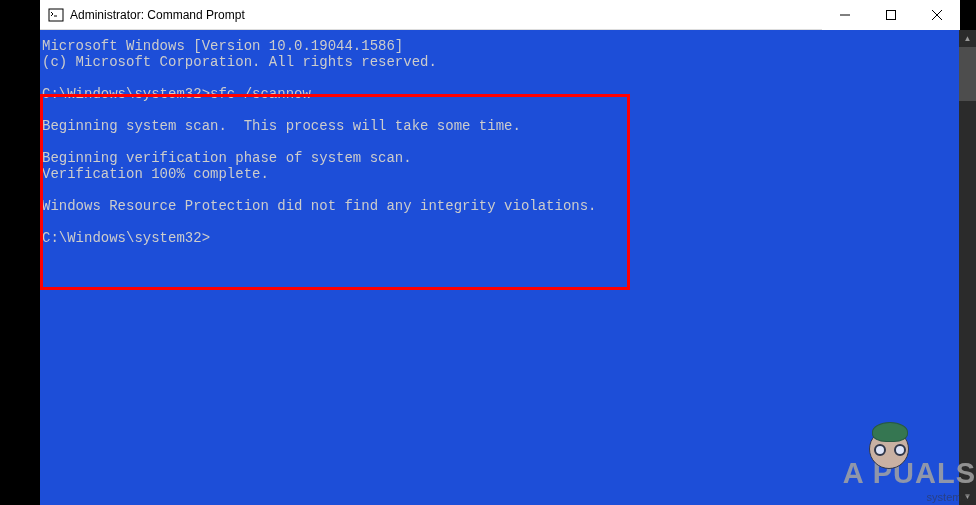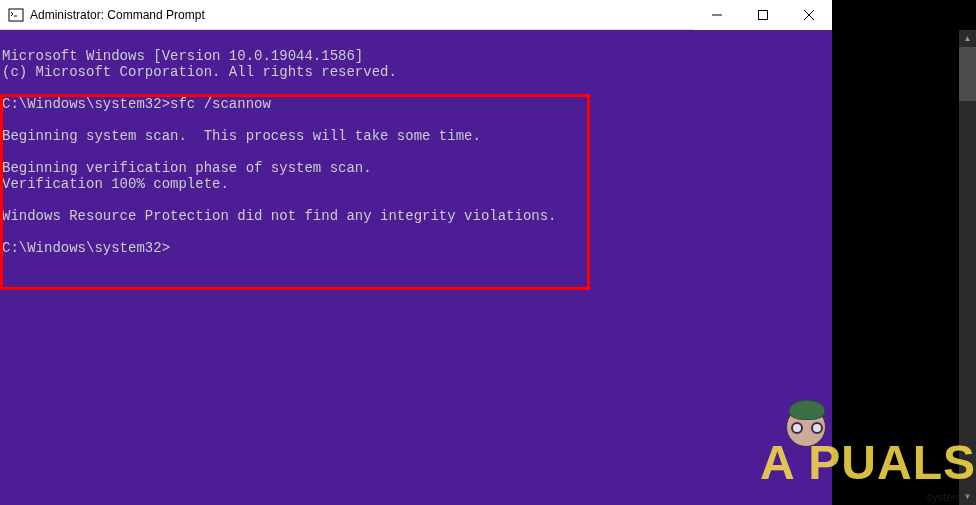--- a/index.html
+++ b/index.html
@@ -9,25 +9,26 @@
     }
     body {
       width: 976px;
       height: 505px;
       background: #000;
       font-family: 'Segoe UI', Tahoma, sans-serif;
       overflow: hidden;
       position: relative;
     }
     .window {
-      width: 832px;
+      width: 920px;
       height: 505px;
       background: #000;
       display: flex;
       flex-direction: column;
+      margin-left: 40px;
     }
     .titlebar {
       height: 30px;
       background: #fff;
       display: flex;
       align-items: center;
       padding-left: 8px;
       border-bottom: 1px solid #ddd;
     }
     .titlebar-icon {
@@ -56,23 +57,23 @@
       height: 30px;
       display: flex;
       align-items: center;
       justify-content: center;
       background: #fff;
       cursor: pointer;
       color: #000;
     }
     .console-area {
       flex: 1;
-      background: #4c1d95;
-      position: relative;
-      padding: 18px 0 0 0;
+      background: #1d4ed8;
+      position: relative;
+      padding: 8px 0 0 0;
       overflow: hidden;
     }
     .console-text {
       font-family: 'Consolas', 'Courier New', monospace;
       font-size: 14px;
       line-height: 16px;
       color: #ccc;
       white-space: pre;
       padding-left: 2px;
       position: relative;
@@ -122,23 +123,23 @@
     .watermark {
       position: absolute;
       right: 0;
       bottom: 15px;
       z-index: 3;
       opacity: 0.85;
       pointer-events: none;
     }
     .watermark-text {
       font-family: Arial, sans-serif;
-      font-size: 48px;
+      font-size: 29px;
       font-weight: bold;
-      color: #fde047;
+      color: #a3a3a3;
       letter-spacing: 1px;
     }
     .watermark-mascot {
       position: absolute;
       left: 26px;
       top: -28px;
       width: 50px;
       height: 50px;
     }
     .watermark-face {

